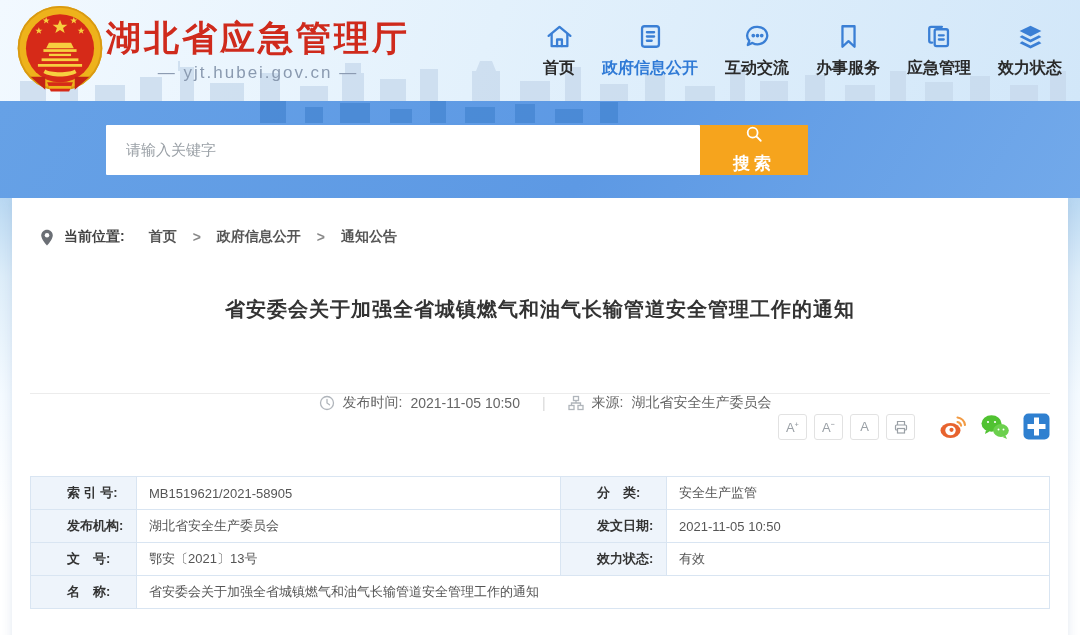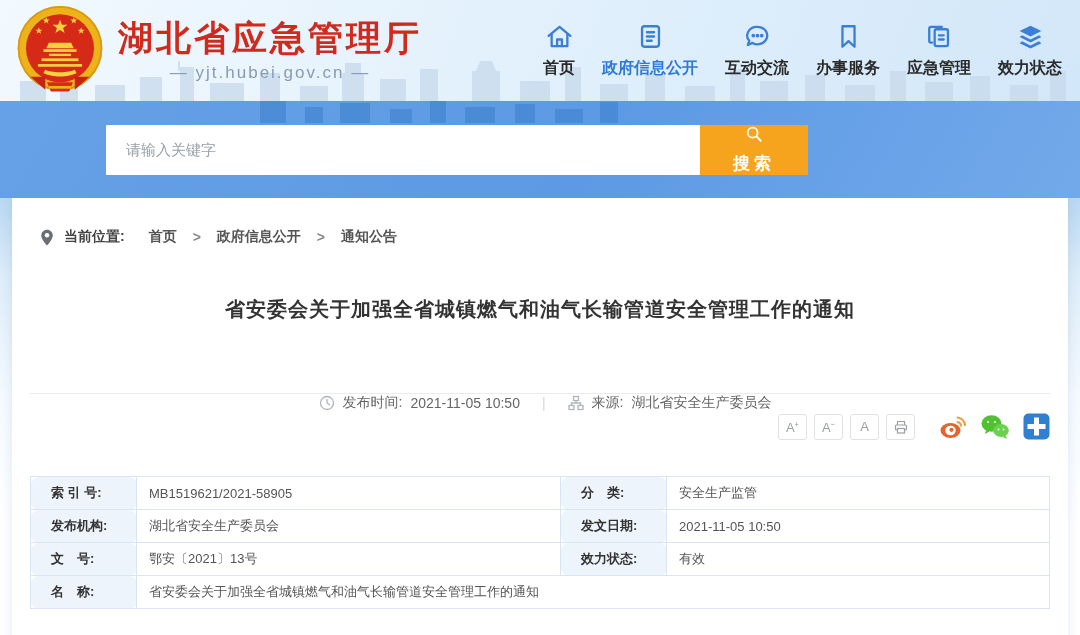--- a/index.html
+++ b/index.html
@@ -8,21 +8,21 @@
 
   
   .header {
     position:relative; height:101px;
     background:linear-gradient(110deg,#f2f9ff 0%,#e3f1fc 45%,#d2e7f9 100%);
     display:flex; align-items:center;
   }
   .skyline { position:absolute; left:0; bottom:0; width:100%; height:42px; }
   .brand { display:flex; align-items:center; padding-left:14px; position:relative; z-index:2; }
   .emblem { width:92px; height:92px; flex:0 0 auto; }
-  .brand-text { margin-left:12px; text-align:center; }
+  .brand-text { text-align:center; }
   .brand-title { font-size:35px; font-weight:bold; color:#cf2a1c; letter-spacing:3px; line-height:1.15; }
   .brand-domain { margin-top:5px; font-size:17px; color:#8a9ab0; letter-spacing:2px; }
 
   .nav { margin-left:auto; display:flex; gap:27px; padding-right:18px; position:relative; z-index:2; }
   .nav-item { display:flex; flex-direction:column; align-items:center; cursor:pointer; }
   .nav-item svg { width:29px; height:29px; }
   .nav-label { margin-top:7px; font-size:16px; font-weight:600; color:#2a2a2a; white-space:nowrap; }
   .nav-item.active .nav-label { color:#2f7ad6; }
 
   
@@ -78,21 +78,21 @@
     color:#9aa0a6; font-size:13px; display:flex; align-items:center; justify-content:center;
     cursor:pointer; padding:0 5px;
   }
   .font-btn svg { width:16px; height:16px; }
   .share-group { display:flex; align-items:center; gap:13px; margin-left:16px; }
   .share-group svg { cursor:pointer; }
 
   table.doc-table { width:100%; border-collapse:collapse; margin-top:34px; font-size:13px; table-layout:fixed; }
   .doc-table td { border:1px solid #d9e5f2; height:33px; padding:0 12px; color:#555; overflow:hidden; white-space:nowrap; }
   .doc-table td.lbl {
-    background:#eef4fb; color:#333; font-weight:bold; width:106px; padding-left:20px;border-radius:8px;
+    background:#eef4fb; color:#333; font-weight:bold; width:106px; padding-left:36px;
   }
 </style>
 </head>
 <body>
 
 <div class="header">
   <svg class="skyline" viewBox="0 0 1080 42" preserveAspectRatio="none">
     <g fill="#c7d9ec" opacity="0.75">
       <rect x="20" y="22" width="26" height="20"></rect>
         <rect x="60" y="12" width="18" height="30"></rect>

